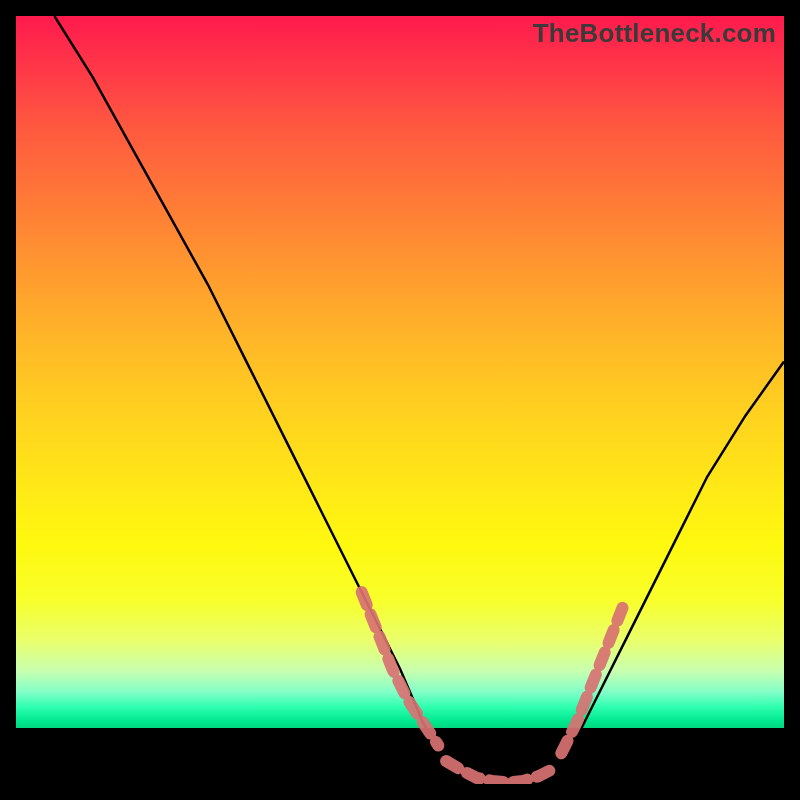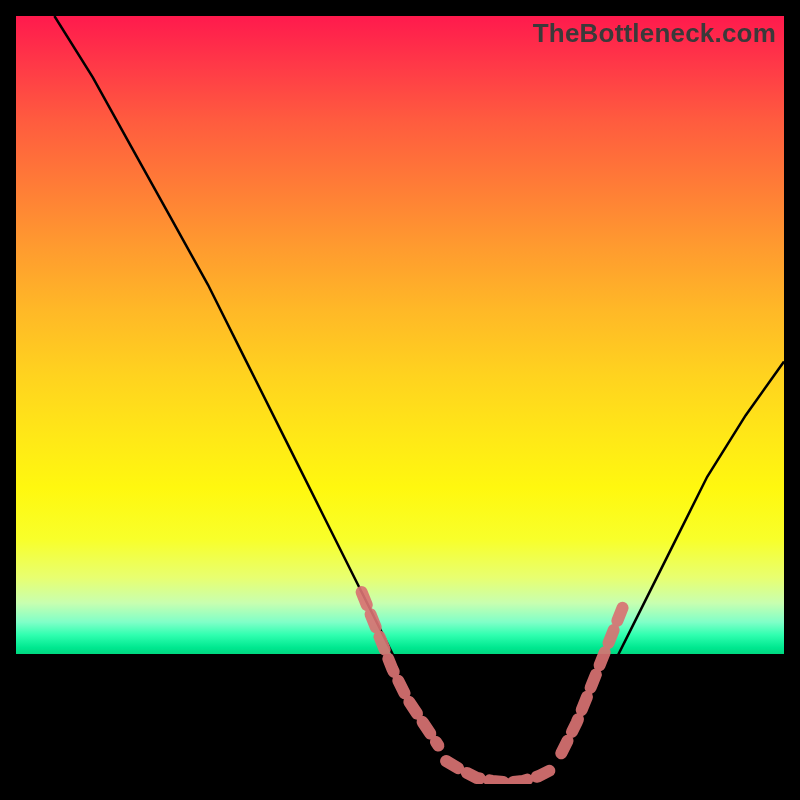--- a/index.html
+++ b/index.html
@@ -8,21 +8,21 @@
     width: 800px;
     height: 800px;
     background: #000;
     position: relative;
   }
   .plot {
     position: absolute;
     left: 16px;
     top: 16px;
     width: 768px;
-    height: 638px;
+    height: 712px;
     background: linear-gradient(to bottom,
       #ff1a4d 0%,
       #ff3a47 8%,
       #ff5a3f 16%,
       #ff7a37 26%,
       #ff9a2f 36%,
       #ffb827 46%,
       #ffd21f 56%,
       #ffe817 66%,
       #fff80f 74%,

